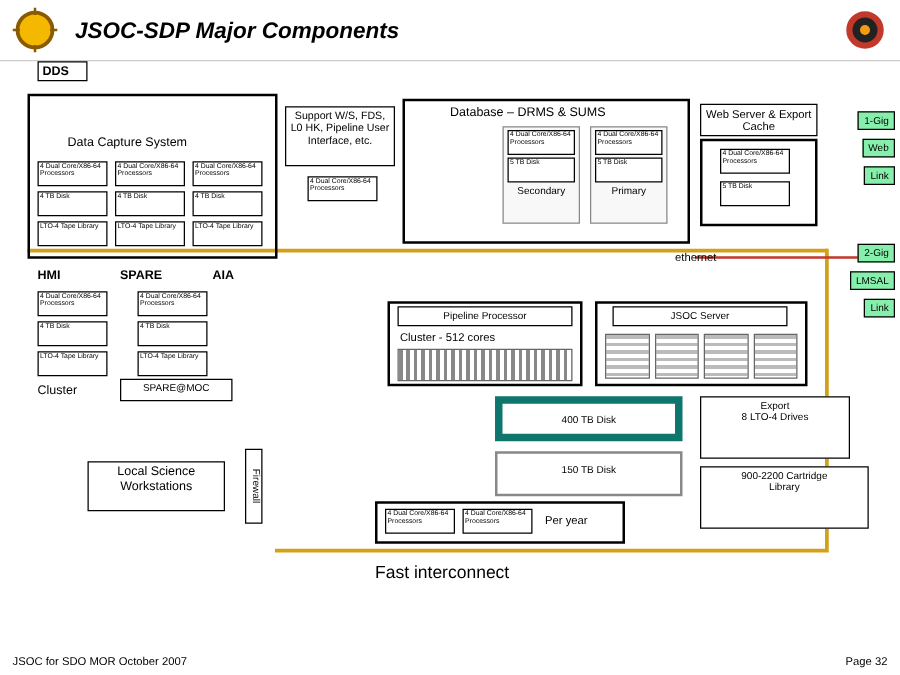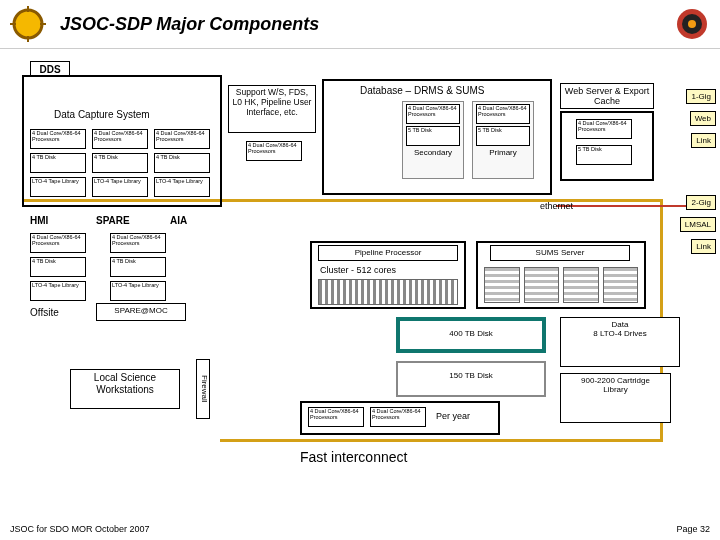--- a/index.html
+++ b/index.html
@@ -42,21 +42,21 @@
     font-size: 8px;
     padding: 2px 3px;
     text-align: center;
     line-height: 1.15;
   }
   .big-outline {
     position: absolute;
     border: 2px solid #000;
     background: transparent;
   }
-  .dds { left: 30px; top: 12px; width: 40px; height: 16px; font-size: 10px; font-weight: bold; text-align: center; }
+  .dds { left: 30px; top: 0; width: 40px; height: 16px; font-size: 10px; font-weight: bold; text-align: left; }
 
   .dcs-outer { left: 22px; top: 26px; width: 200px; height: 132px; }
   .dcs-label { position: absolute; left: 30px; top: 60px; font-size: 10px; padding-left: 24px; }
 
   .mini {
     position: absolute;
     width: 56px;
     height: 20px;
     border: 1px solid #000;
     background: #fff;
@@ -74,21 +74,21 @@
 
   .webserver { left: 560px; top: 34px; width: 94px; height: 26px; font-size: 9px; }
   .webcache-outer { left: 560px; top: 62px; width: 94px; height: 70px; }
 
   .hmi-row-label { position: absolute; font-size: 10px; font-weight: bold; }
 
   .pipeline-outer { left: 310px; top: 192px; width: 156px; height: 68px; }
   .sums-outer { left: 476px; top: 192px; width: 170px; height: 68px; }
 
   .tapes-outer { left: 560px; top: 268px; width: 120px; height: 50px; }
-  .cartridge-outer { left: 560px; top: 324px; width: 111px; height: 50px; }
+  .cartridge-outer { left: 560px; top: 324px; width: 135px; height: 50px; }
 
   .disk400-outer { left: 396px; top: 268px; width: 150px; height: 36px; }
   .disk150-outer { left: 396px; top: 312px; width: 150px; height: 36px; }
 
   .local-sci { left: 70px; top: 320px; width: 110px; height: 40px; font-size: 10px; border: 1px solid #000; }
   .firewall {
     position: absolute;
     left: 196px; top: 310px; width: 14px; height: 60px;
     border: 1px solid #000;
     writing-mode: vertical-rl;
@@ -96,21 +96,21 @@
     font-size: 8px;
     background: #fff;
   }
 
   .fast { position: absolute; left: 300px; top: 400px; font-size: 14px; }
 
   .right-tag {
     position: absolute;
     right: 4px;
     border: 1px solid #000;
-    background: #fef9c3;
+    background: #86efac;
     font-size: 8px;
     padding: 2px 4px;
     text-align: center;
   }
 
   .footer {
     position: absolute;
     bottom: 6px;
     left: 10px;
     right: 10px;
@@ -206,46 +206,46 @@
   <div class="hmi-row-label" style="left:96px; top:166px;">SPARE</div>
   <div class="hmi-row-label" style="left:170px; top:166px;">AIA</div>
 
   <div class="mini" style="left:30px; top:184px;"><span>4 Dual Core/X86-64</span><br><span>Processors</span></div>
   <div class="mini" style="left:110px; top:184px;"><span>4 Dual Core/X86-64</span><br><span>Processors</span></div>
   <div class="mini" style="left:30px; top:208px;">4 TB Disk</div>
   <div class="mini" style="left:110px; top:208px;">4 TB Disk</div>
   <div class="mini" style="left:30px; top:232px;">LTO-4 Tape Library</div>
   <div class="mini" style="left:110px; top:232px;">LTO-4 Tape Library</div>
 
-  <div class="hmi-row-label" style="left:30px; top:258px; font-weight:normal;">Offsite</div>
+  <div class="hmi-row-label" style="left:30px; top:258px; font-weight:normal;">Cluster</div>
   <div class="gbox" style="left:96px; top:254px; width:90px; height:18px;">SPARE@MOC</div>
 
   <div class="big-outline pipeline-outer"></div>
   <div class="gbox" style="left:318px; top:196px; width:140px; height:16px;">Pipeline Processor</div>
   <div style="position:absolute; left:320px; top:216px; font-size:9px;">Cluster - 512 cores</div>
   <div style="position:absolute; left:318px; top:230px; width:140px; height:26px; background:repeating-linear-gradient(90deg,#888,#888 3px,#fff 3px,#fff 6px); border:1px solid #666;"></div>
 
   <div class="big-outline sums-outer"></div>
-  <div class="gbox" style="left:490px; top:196px; width:140px; height:16px;">SUMS Server</div>
+  <div class="gbox" style="left:490px; top:196px; width:140px; height:16px;">JSOC Server</div>
   <div style="position:absolute; left:484px; top:218px; width:154px; height:36px; display:flex; gap:4px;">
     <div style="flex:1;border:1px solid #666;background:repeating-linear-gradient(#bbb,#bbb 3px,#fff 3px,#fff 6px);"></div>
     <div style="flex:1;border:1px solid #666;background:repeating-linear-gradient(#bbb,#bbb 3px,#fff 3px,#fff 6px);"></div>
     <div style="flex:1;border:1px solid #666;background:repeating-linear-gradient(#bbb,#bbb 3px,#fff 3px,#fff 6px);"></div>
     <div style="flex:1;border:1px solid #666;background:repeating-linear-gradient(#bbb,#bbb 3px,#fff 3px,#fff 6px);"></div>
   </div>
 
-  <div class="gbox disk400-outer" style="border:4px solid #0f766e;">
+  <div class="gbox disk400-outer" style="border:6px solid #0f766e;">
     <div style="margin-top:6px;">400 TB Disk</div>
   </div>
   <div class="gbox disk150-outer" style="border:2px solid #888;">
     <div style="margin-top:6px;">150 TB Disk</div>
   </div>
 
   <div class="gbox tapes-outer">
-    <div>Data</div>
+    <div>Export</div>
     <div>8 LTO-4 Drives</div>
   </div>
   <div class="gbox cartridge-outer">
     <div>900-2200 Cartridge</div>
     <div>Library</div>
   </div>
 
   <div class="big-outline" style="left:300px; top:352px; width:200px; height:34px;"></div>
   <div class="mini" style="left:308px; top:358px;"><span>4 Dual Core/X86-64</span><br><span>Processors</span></div>
   <div class="mini" style="left:370px; top:358px;"><span>4 Dual Core/X86-64</span><br><span>Processors</span></div>

